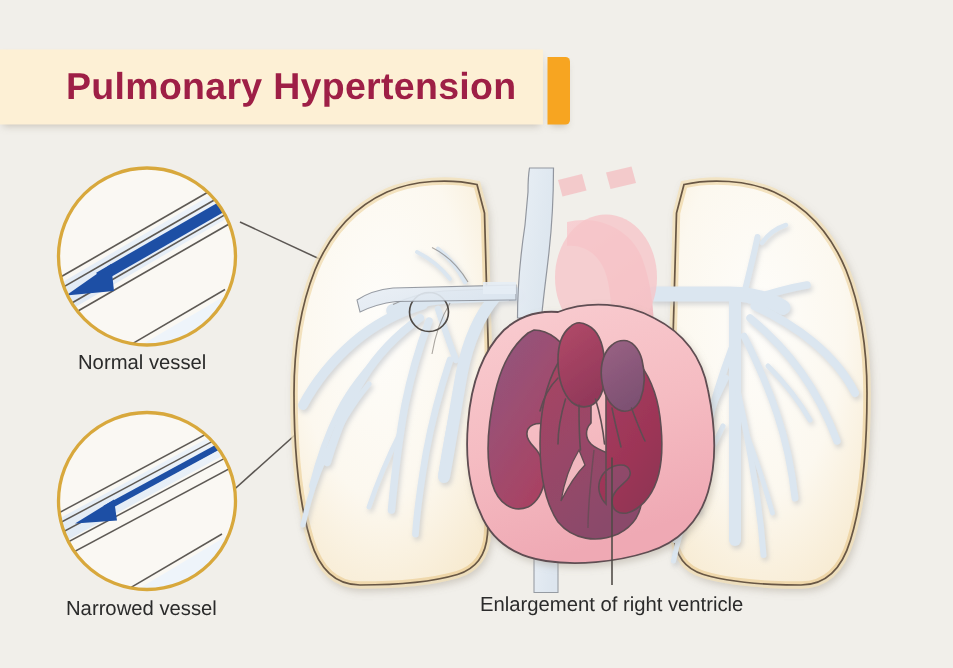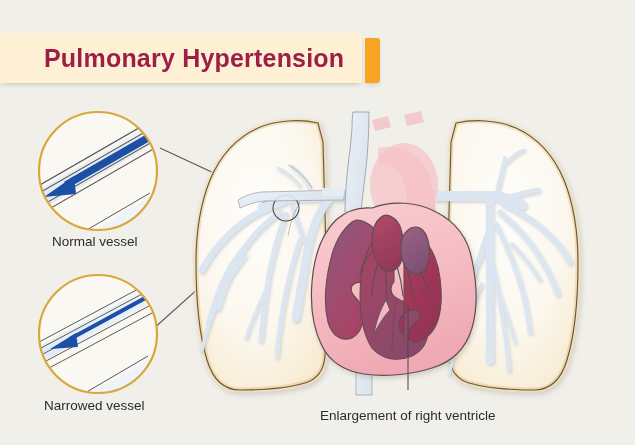--- a/index.html
+++ b/index.html
@@ -34,21 +34,21 @@
 
   
   .cap{
     position:absolute;
     font-size:13.5px;
     color:#2b2b2b;
     white-space:nowrap;
   }
   .cap-normal{left:52px;top:234px;}
   .cap-narrow{left:44px;top:398px;}
-  .cap-heart{left:320px;top:408px;}
+  .cap-heart{left:320px;top:395px;}
 </style>
 </head>
 <body>
 
 <div id="stage">
 
   <svg id="art" width="635" height="445" viewBox="0 0 635 445">
     <defs>
 
       <filter id="softshadow" x="-30%" y="-30%" width="170%" height="170%">

